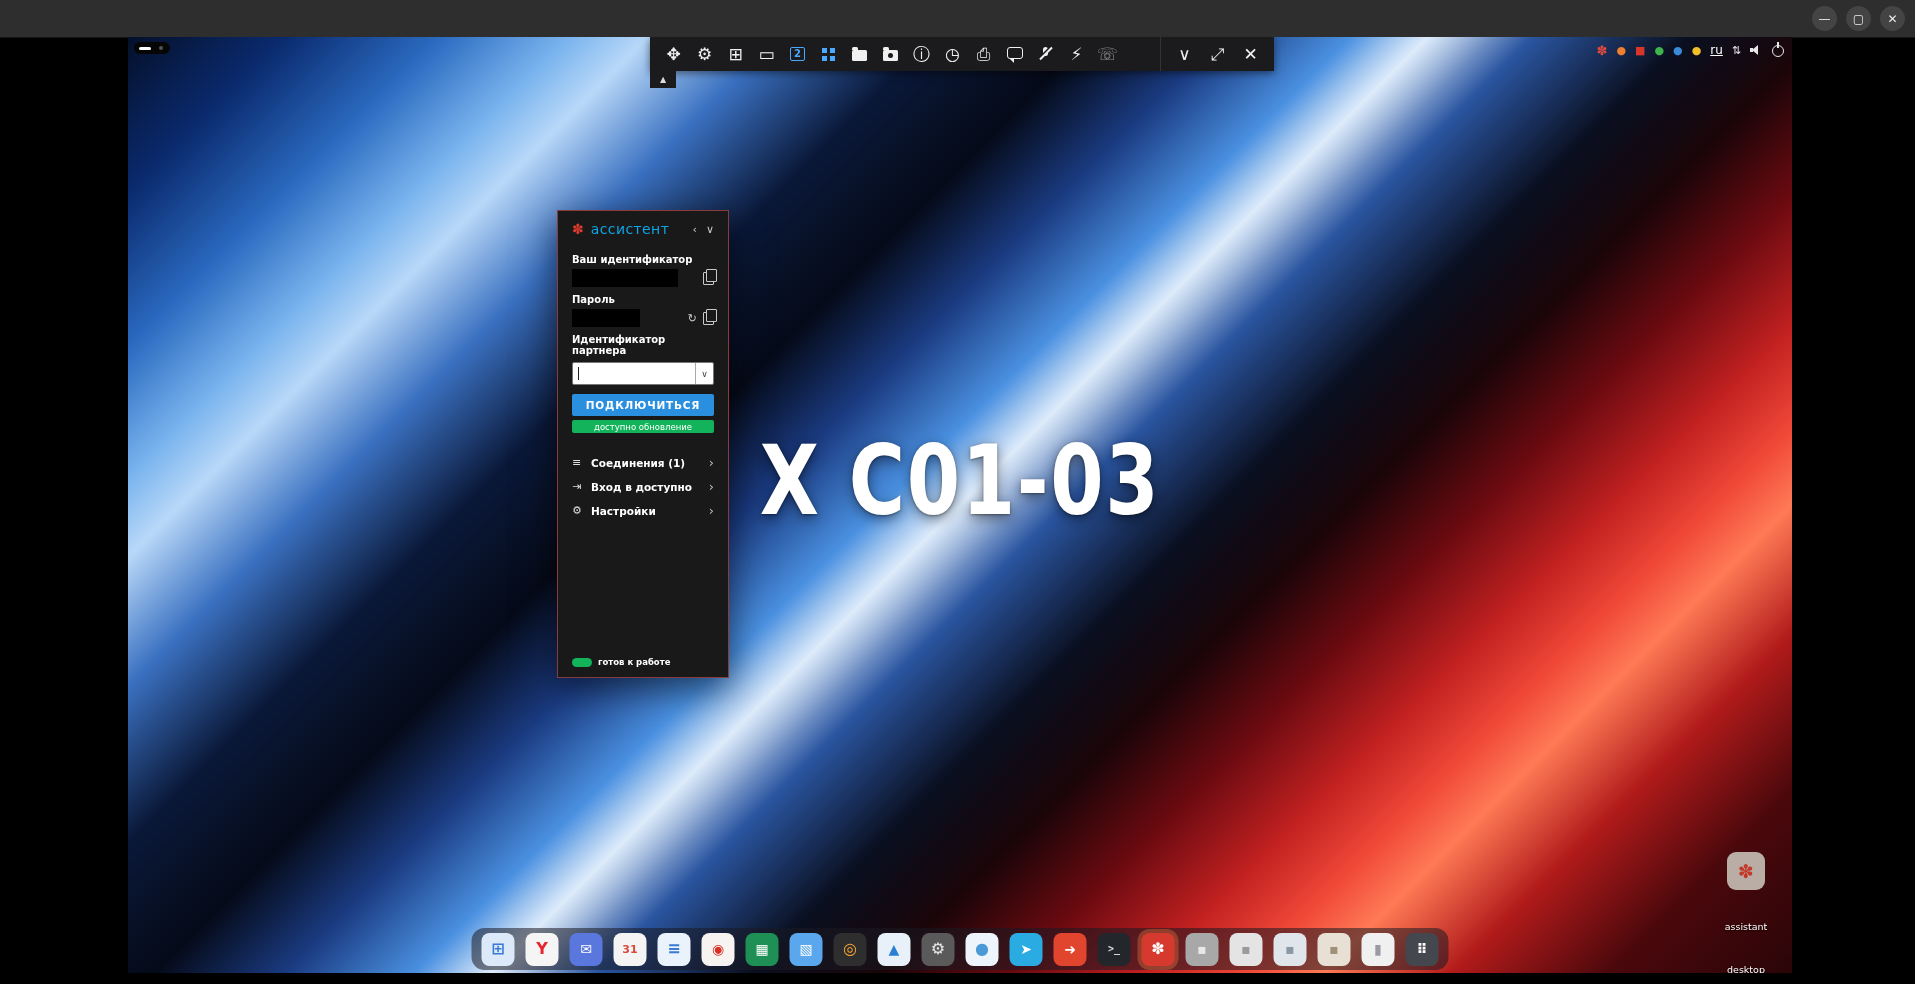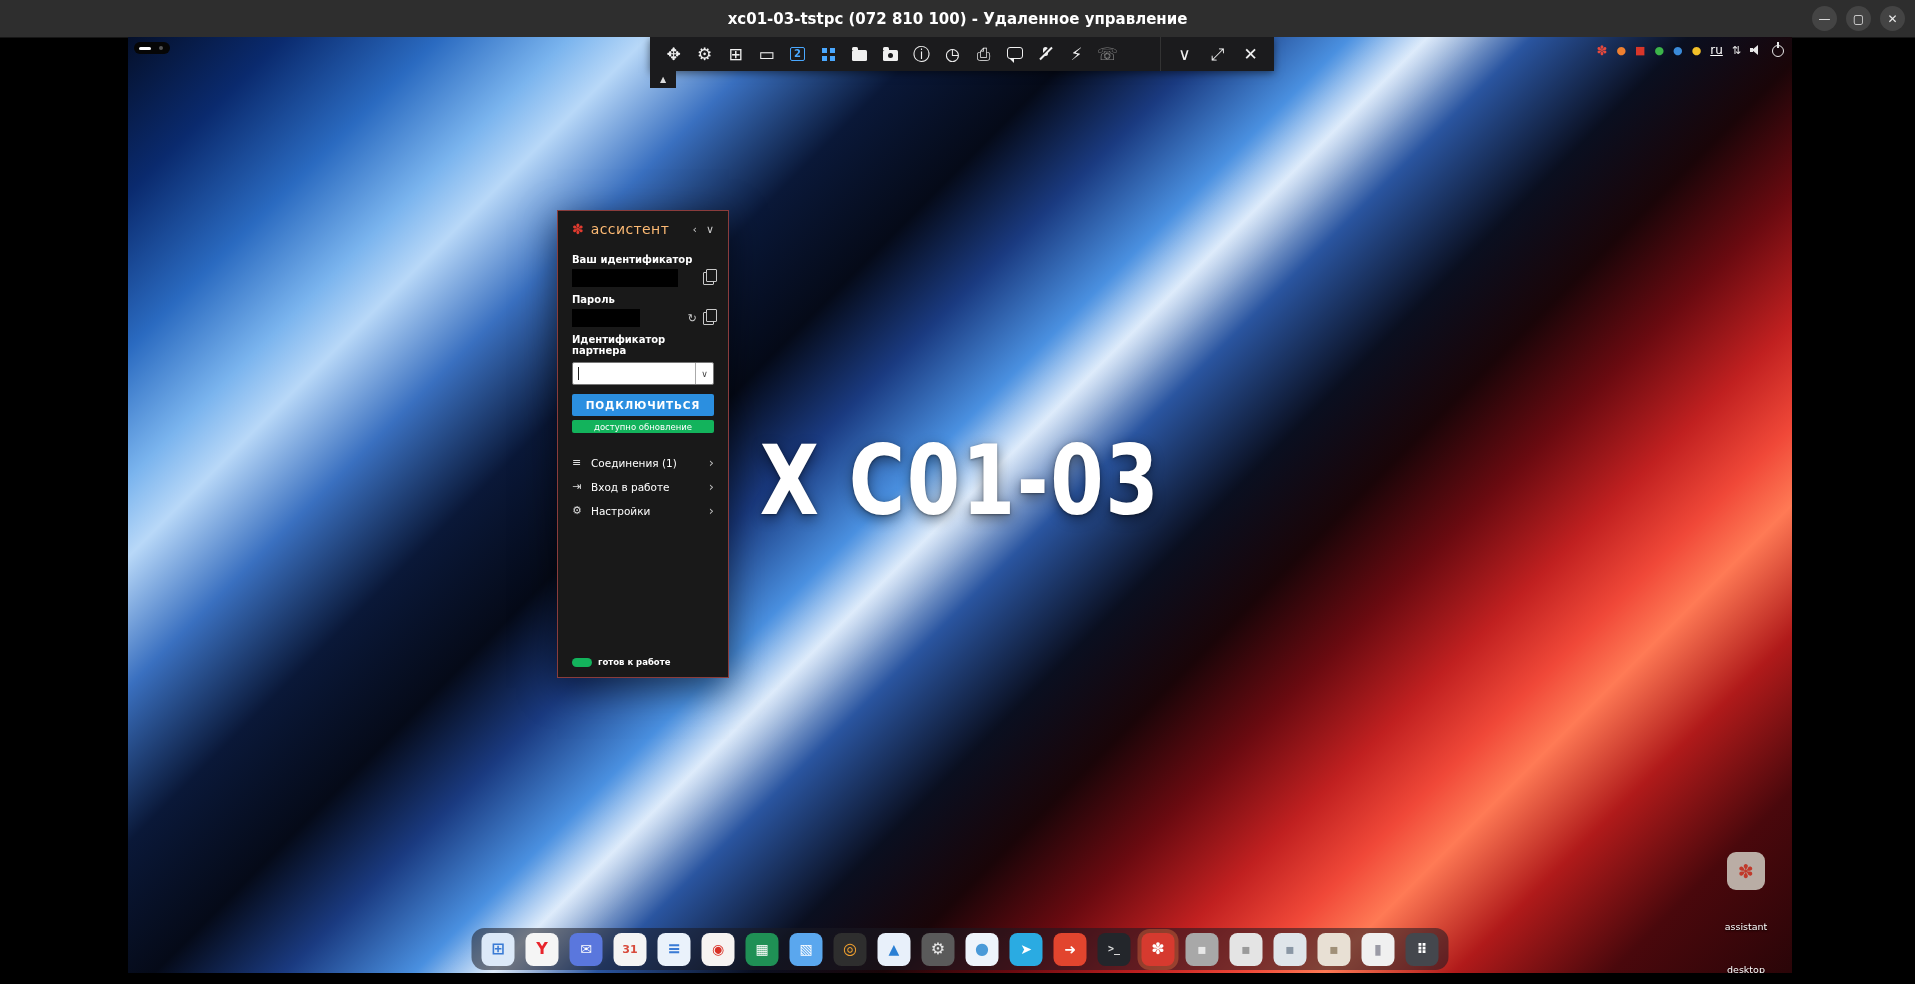--- a/index.html
+++ b/index.html
@@ -71,21 +71,21 @@
   .icn-power{width:10px;height:10px;border:1.5px solid #e8e8e8;border-radius:50%;position:relative;margin-top:2px;}
   .icn-power::before{content:"";position:absolute;left:50%;top:-4px;transform:translateX(-50%);
     width:2px;height:6px;background:#e8e8e8;}
 
   
   .apanel{position:absolute;left:429px;top:173px;width:172px;height:468px;background:#191919;
     border:1px solid #8a3c3c;box-sizing:border-box;padding:10px 14px;display:flex;flex-direction:column;
     box-shadow:0 10px 34px rgba(0,0,0,.55);}
   .ap-head{display:flex;align-items:center;margin-bottom:10px;}
   .ap-logo{color:#e23b2f;font-size:14px;line-height:1;}
-  .ap-title{color:#fdba74;font-size:14px;margin-left:7px;letter-spacing:.4px;}
+  .ap-title{color:#0ea5e9;font-size:14px;margin-left:7px;letter-spacing:.4px;}
   .ap-chev{color:#ccc;font-size:11px;margin-left:9px;cursor:default;line-height:1;}
   .ap-label{color:#fff;font-size:10px;font-weight:bold;margin:7px 0 4px;}
   .ap-row{display:flex;align-items:center;}
   .ap-field{background:#000;height:18px;}
   .ap-field-id{width:106px;}
   .ap-field-pwd{width:68px;}
   .ap-mini{color:#ccc;font-size:11px;line-height:1;margin-right:6px;cursor:default;}
   .ml-auto{margin-left:auto;}
   .icn-copy{width:9px;height:11px;border:1px solid #c8c8c8;border-radius:1px;position:relative;display:inline-block;}
   .icn-copy::before{content:"";position:absolute;left:2px;top:-4px;width:9px;height:11px;
@@ -95,21 +95,21 @@
   .ap-caret{width:1px;height:13px;background:#222;margin-left:5px;}
   .ap-combo-btn{margin-left:auto;width:17px;align-self:stretch;border-left:1px solid #aaa;
     display:flex;align-items:center;justify-content:center;color:#444;font-size:9px;}
   .ap-connect{margin-top:9px;height:22px;border-radius:2px;color:#fff;font-size:10.5px;font-weight:bold;
     letter-spacing:.8px;display:flex;align-items:center;justify-content:center;cursor:default;}
   .ap-update{margin-top:4px;height:13px;border-radius:2px;color:#fff;font-size:8.5px;
     display:flex;align-items:center;justify-content:center;cursor:default;}
   .ap-menu{margin-top:20px;display:flex;flex-direction:column;gap:5px;}
   .ap-item{display:flex;align-items:center;height:19px;cursor:default;}
   .ap-item-ic{width:16px;color:#ddd;font-size:11px;line-height:1;}
-  .ap-item-lb{color:#fff;font-size:10.5px;font-weight:normal;margin-left:3px;}
+  .ap-item-lb{color:#fff;font-size:10.5px;font-weight:bold;margin-left:3px;}
   .ap-item-ch{margin-left:auto;color:#bbb;font-size:13px;line-height:1;}
   .ap-status{margin-top:auto;display:flex;align-items:center;gap:6px;}
   .ap-pill{width:20px;height:9px;border-radius:5px;display:inline-block;}
   .ap-status-t{color:#fff;font-size:8.5px;font-weight:bold;}
 
   
   .watermark{position:absolute;left:50%;top:388px;transform:translateX(-50%) scaleX(.8);
     transform-origin:center top;color:#fff;font-size:96px;font-weight:bold;letter-spacing:2px;
     white-space:nowrap;text-shadow:0 4px 14px rgba(0,0,0,.45),0 1px 3px rgba(0,0,0,.4);}
 
@@ -129,21 +129,20 @@
   .dk-g{font-size:14px;font-weight:bold;line-height:1;}
   .dk-active{box-shadow:0 0 0 4px rgba(240,130,70,.35);}
   .dk-mono{font-family:"DejaVu Sans Mono",monospace;font-size:10px;}
   .dk-sm{font-size:11px;}
   .dk-lg{font-size:16px;}
 </style>
 </head>
 <body>
 
 <div class="titlebar">
-  <span class="title-text">xc01-03-tstpc (072 810 100) - Удаленное управление</span>
   <div class="win-controls">
     <span class="wc">—</span>
     <span class="wc">▢</span>
     <span class="wc">✕</span>
   </div>
 </div>
 
 <div class="desktop">
 
   <div class="panel-handle">
@@ -232,21 +231,21 @@
     <div class="ap-update" style="background: rgb(19, 179, 92); text-align: center;">доступно обновление</div>
 
     <div class="ap-menu">
       <div class="ap-item">
         <span class="ap-item-ic">≡</span>
         <span class="ap-item-lb">Соединения (1)</span>
         <span class="ap-item-ch">›</span>
       </div>
       <div class="ap-item">
         <span class="ap-item-ic">⇥</span>
-        <span class="ap-item-lb">Вход в работе</span>
+        <span class="ap-item-lb">Вход в доступно</span>
         <span class="ap-item-ch">›</span>
       </div>
       <div class="ap-item">
         <span class="ap-item-ic">⚙</span>
         <span class="ap-item-lb">Настройки</span>
         <span class="ap-item-ch">›</span>
       </div>
     </div>
 
     <div class="ap-status">

